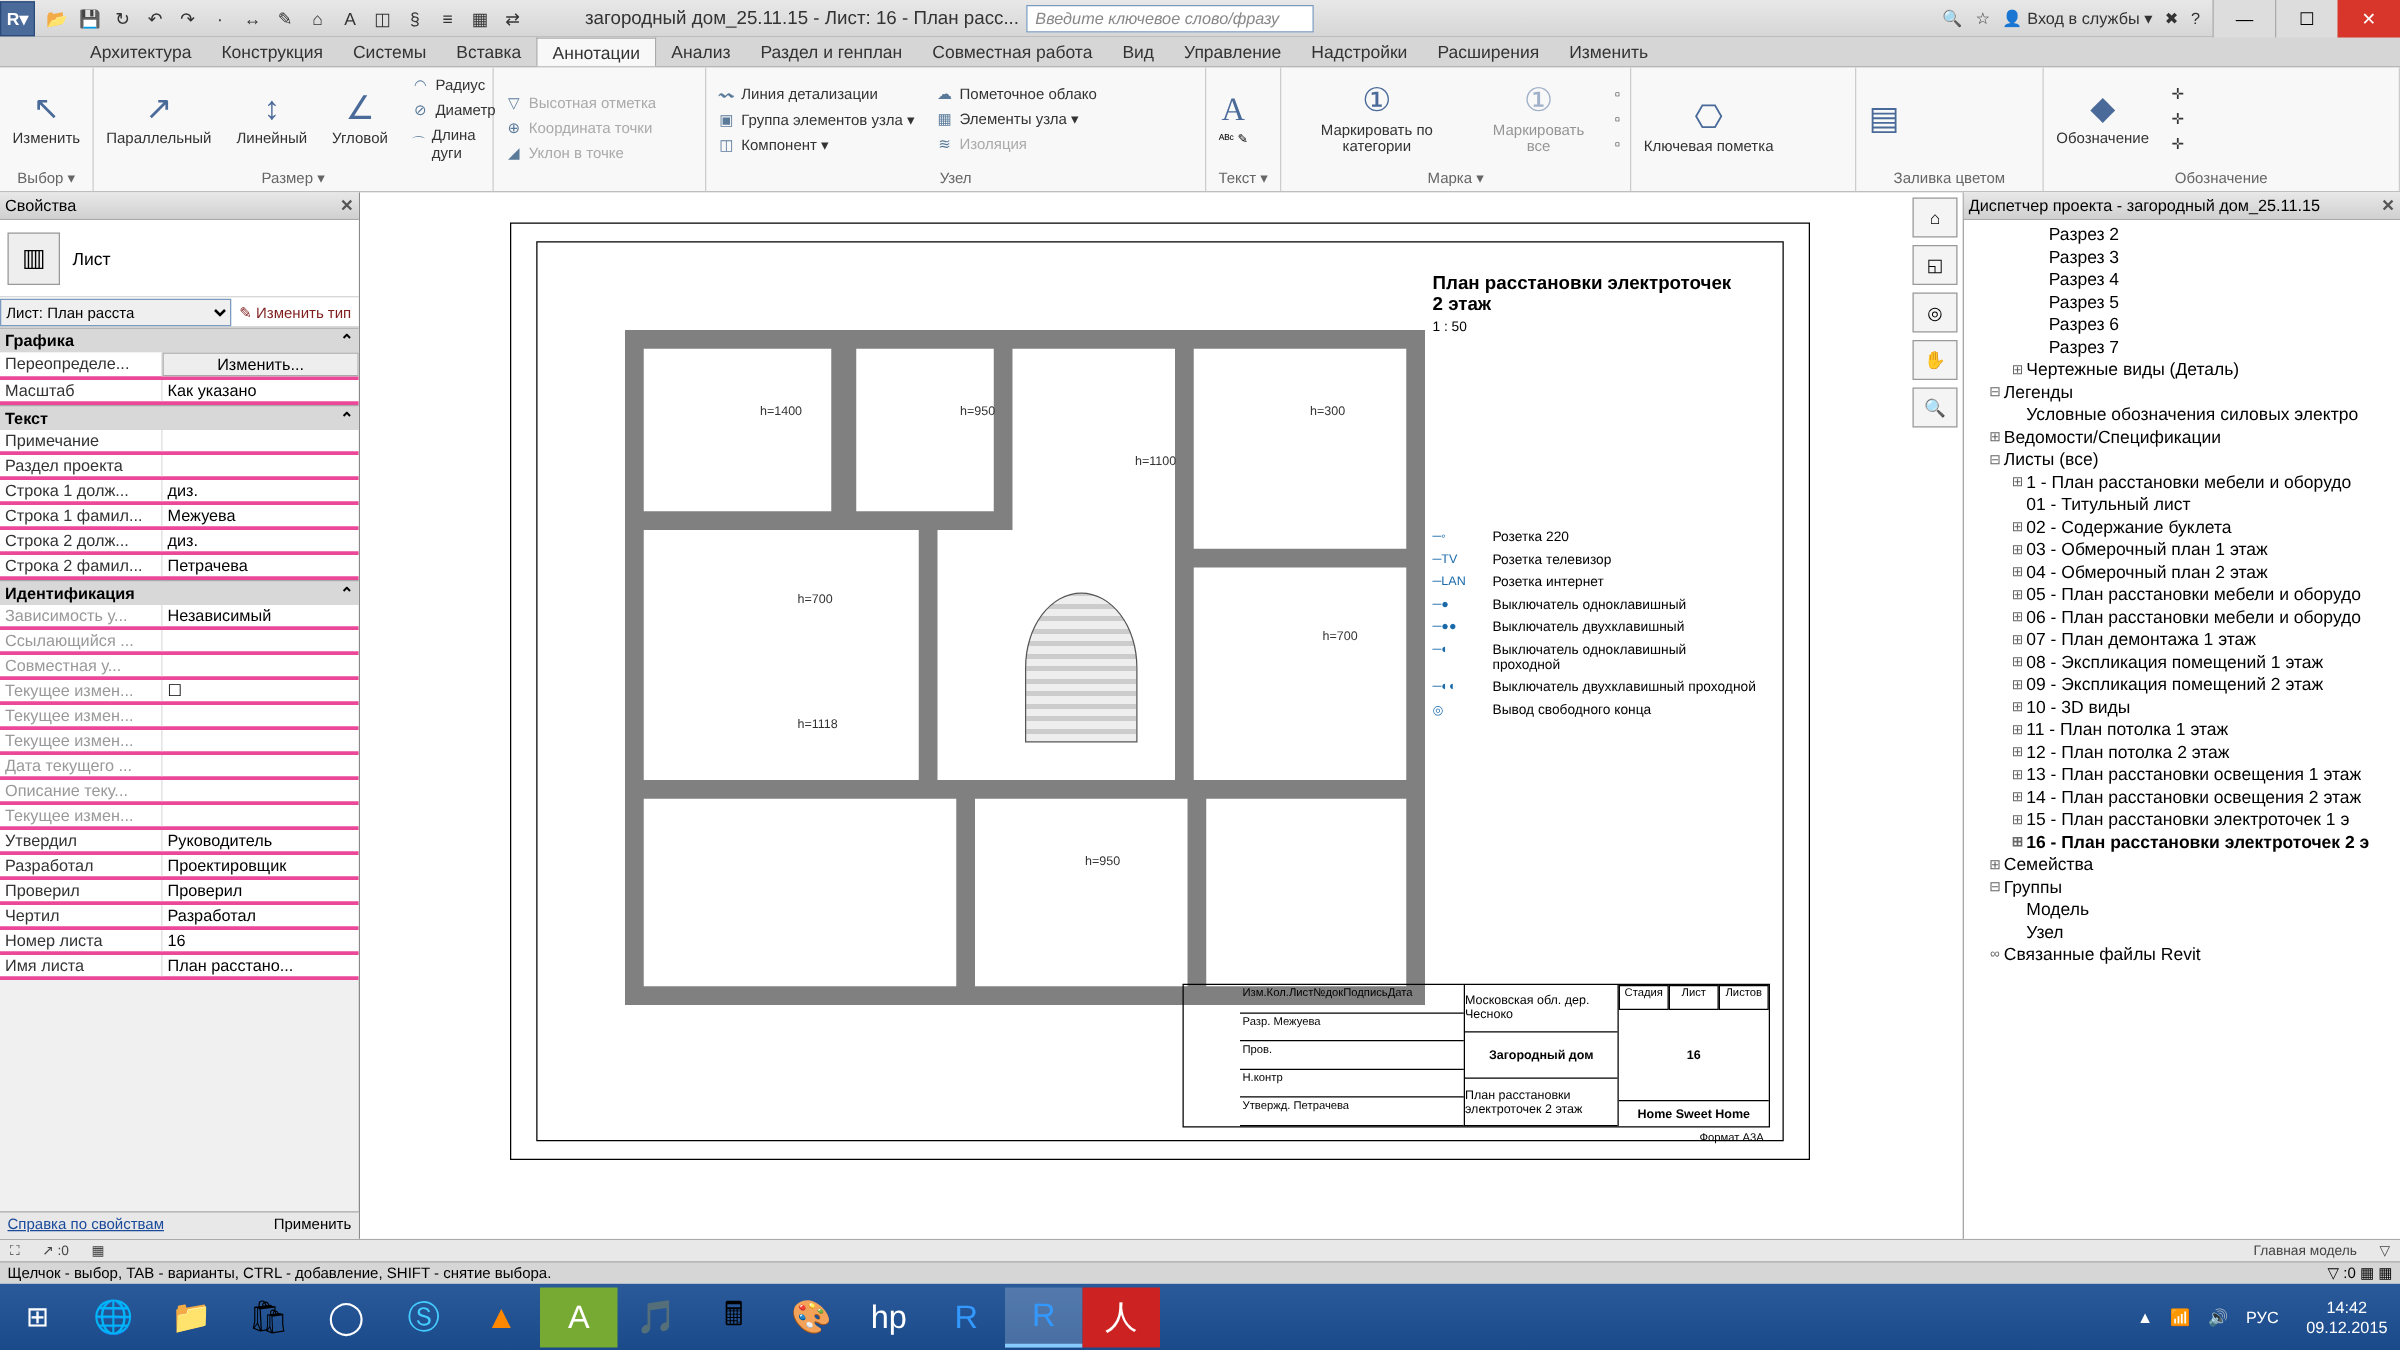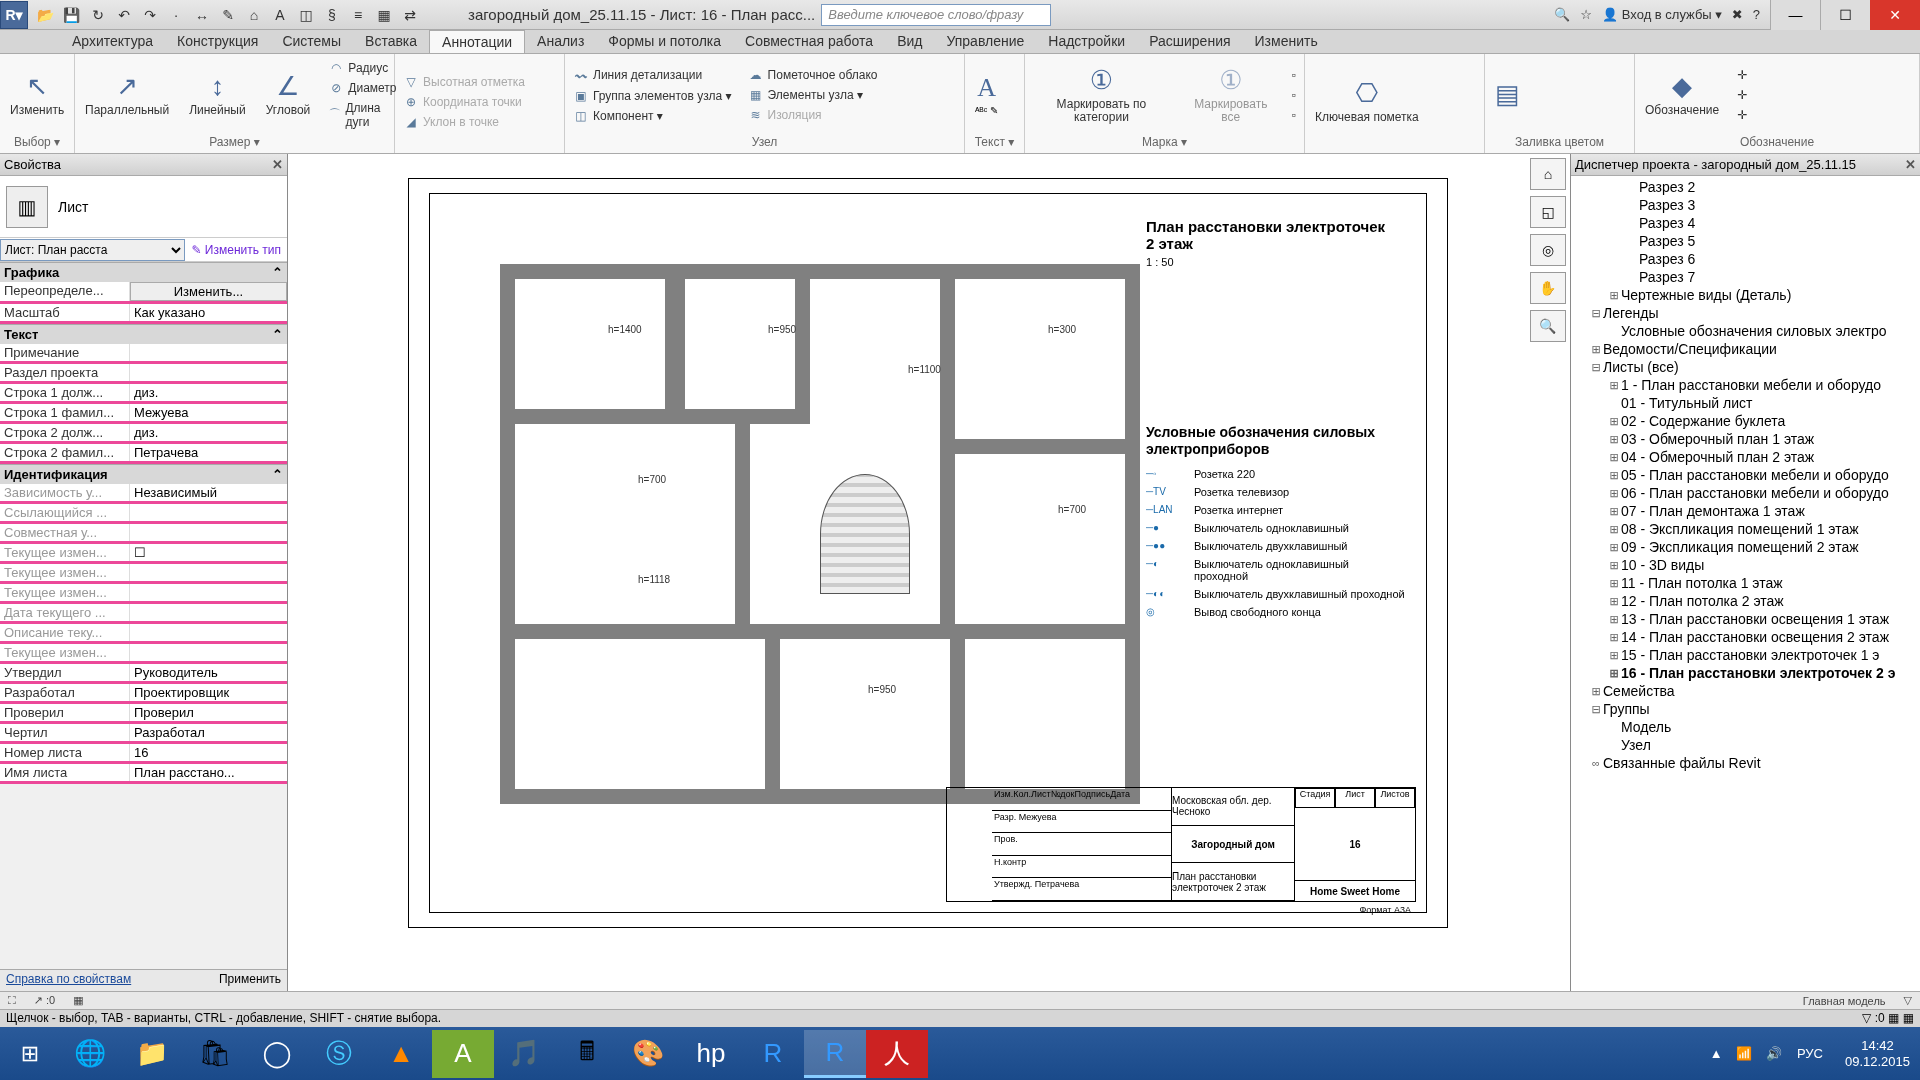--- a/index.html
+++ b/index.html
@@ -41,21 +41,21 @@
 .main { height: calc(100% - 30px - 24px - 100px - 18px - 18px - 53px); display: flex; }
 
 
 .props { width: 288px; border-right: 1px solid #8a8a8a; display: flex; flex-direction: column; background: #f0f0f0; }
 .panel-title { height: 22px; background: linear-gradient(#e8e8e8,#d0d0d0); border-bottom: 1px solid #aaa; display: flex; align-items: center; justify-content: space-between; padding: 0 4px; font-size: 13px; }
 .panel-title .x { cursor: pointer; font-weight: bold; color: #555; }
 .props .type-row { height: 62px; display: flex; align-items: center; padding: 6px; gap: 10px; background: #fff; border-bottom: 1px solid #ccc; }
 .props .type-row .type-ico { width: 42px; height: 42px; border: 1px solid #999; background: #eee; display: flex; align-items: center; justify-content: center; font-size: 20px; }
 .props .filter-row { height: 24px; display: flex; align-items: center; font-size: 13px; background: #fff; border-bottom: 1px solid #ccc; }
 .props .filter-row select { flex: 1; height: 22px; border: 1px solid #7a9ac0; font-size: 12px; }
-.props .filter-row a { color: #6d28d9; text-decoration: none; padding: 0 6px; font-size: 12px; }
+.props .filter-row a { color: #7f1d1d; text-decoration: none; padding: 0 6px; font-size: 12px; }
 .props .grid { flex: 1; overflow-y: auto; font-size: 13px; }
 .props .cat { background: #d8d8d8; font-weight: bold; padding: 2px 4px; border-top: 1px solid #aaa; display: flex; justify-content: space-between; }
 .props .row { display: flex; border-bottom: 3px solid #ec4899; background: #fff; }
 .props .row .k { width: 130px; padding: 1px 4px; border-right: 1px solid #ddd; color: #333; white-space: nowrap; overflow: hidden; }
 .props .row .k.dim { color: #999; }
 .props .row .v { flex: 1; padding: 1px 4px; white-space: nowrap; overflow: hidden; }
 .props .row .v.btn { background: #eee; border: 1px solid #aaa; text-align: center; cursor: pointer; }
 .props .footer { height: 22px; display: flex; justify-content: space-between; padding: 2px 6px; font-size: 12px; border-top: 1px solid #aaa; background: #e8e8e8; }
 .props .footer a { color: #1a4a9a; text-decoration: underline; }
 
@@ -148,21 +148,21 @@
   </div>
 </div>
 
 <div class="menubar" id="menubar">
     <div class="tab">Архитектура</div>
     <div class="tab">Конструкция</div>
     <div class="tab">Системы</div>
     <div class="tab">Вставка</div>
     <div class="tab active">Аннотации</div>
     <div class="tab">Анализ</div>
-    <div class="tab">Формы и потолка</div>
+    <div class="tab">Раздел и генплан</div>
     <div class="tab">Совместная работа</div>
     <div class="tab">Вид</div>
     <div class="tab">Управление</div>
     <div class="tab">Надстройки</div>
     <div class="tab">Расширения</div>
     <div class="tab">Изменить</div>
   </div>
 
 <div class="ribbon">
   <div class="group" style="width:75px">
@@ -471,21 +471,20 @@
             <div class="lbl" style="left:130px;top:350px">h=1118</div>
             <div class="lbl" style="left:550px;top:280px">h=700</div>
             <div class="lbl" style="left:360px;top:460px">h=950</div>
           </div>
           <div class="titleblk">
             <div class="t1">План расстановки электроточек</div>
             <div class="t1">2 этаж</div>
             <div class="t3">1 : 50</div>
           </div>
           <div class="legend">
-            <div class="lh">Условные обозначения силовых электроприборов</div>
             <div id="legend-items">
                 <div class="li">
                   <span class="sym">─◦</span>
                   <span>Розетка 220</span>
                 </div>
                 <div class="li">
                   <span class="sym">─TV</span>
                   <span>Розетка телевизор</span>
                 </div>
                 <div class="li">

